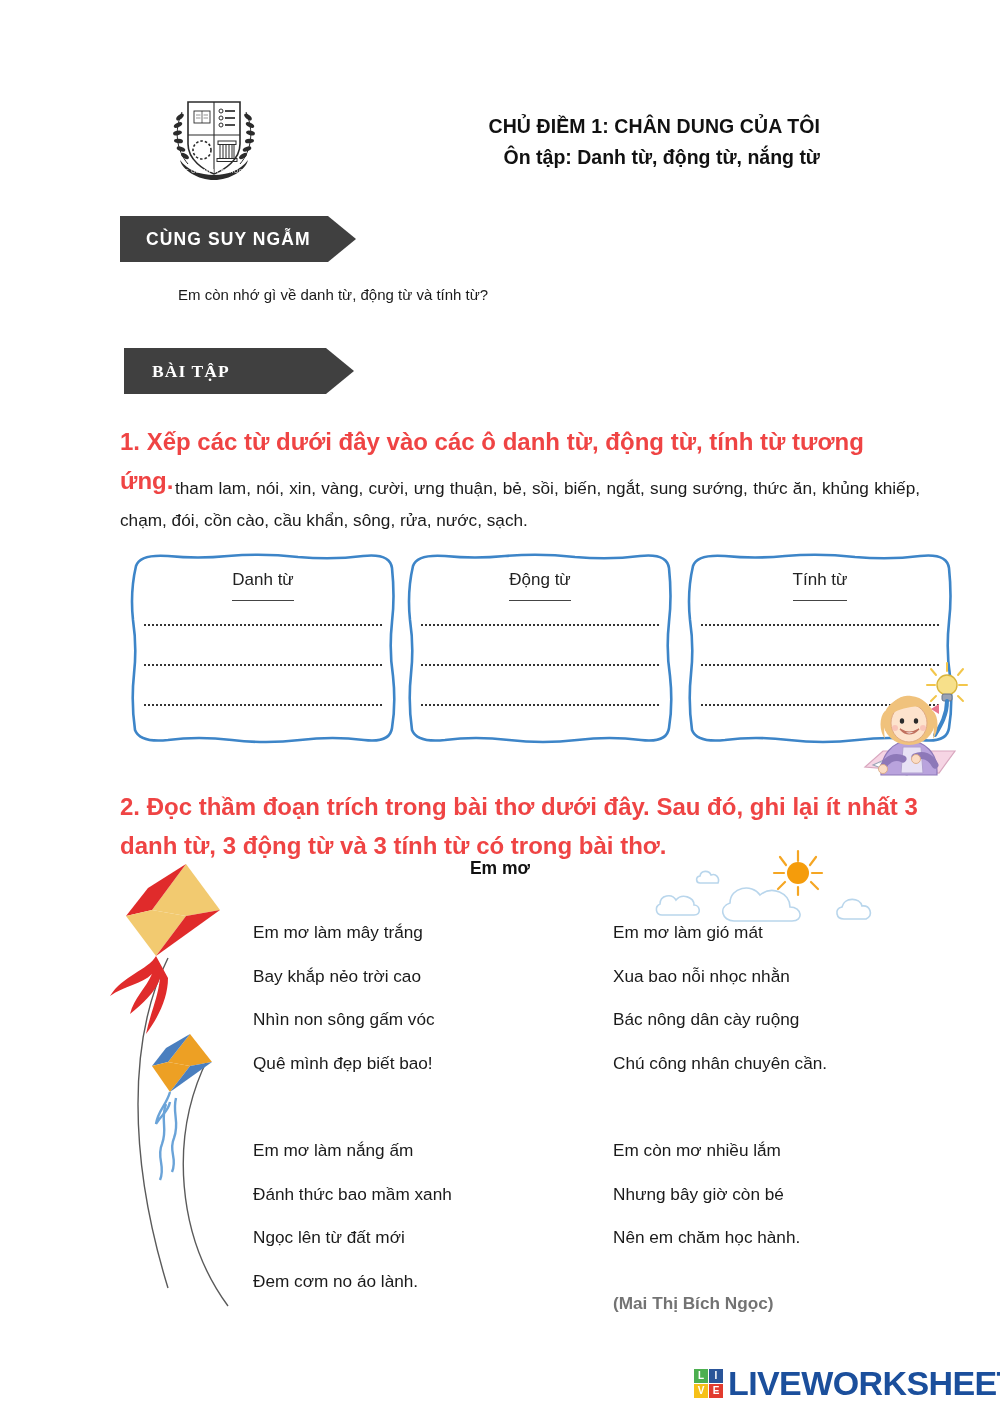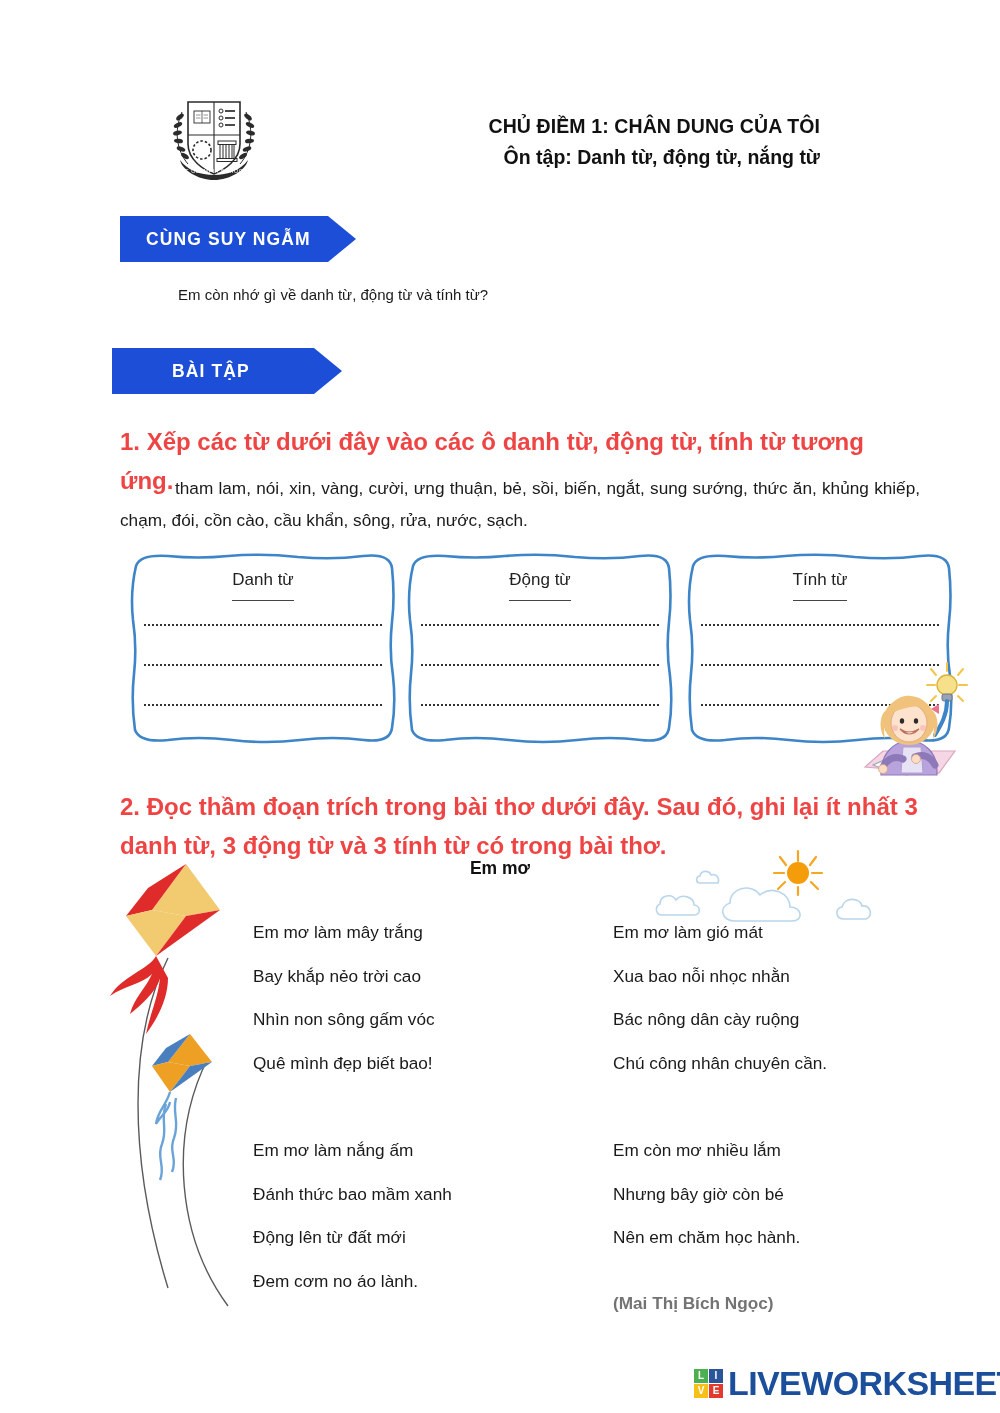--- a/index.html
+++ b/index.html
@@ -38,32 +38,33 @@
 
   
   .banner {
     position: absolute;
     height: 46px;
     display: flex; align-items: center;
     color: #ffffff;
     font-weight: bold;
     font-size: 17.5px;
     letter-spacing: 1.1px;
-    background: #1d4ed8;
+    background: #404040;
     -webkit-clip-path: polygon(0 0, calc(100% - 28px) 0, 100% 50%, calc(100% - 28px) 100%, 0 100%);
     clip-path: polygon(0 0, calc(100% - 28px) 0, 100% 50%, calc(100% - 28px) 100%, 0 100%);
   }
   .banner span { display: block; }
   #banner-reflect {
     left: 120px; top: 216px; width: 236px;
     padding-left: 26px;
   }
   #banner-exercise {
-    left: 112px; top: 348px; width: 230px;
-    padding-left: 60px;
+    left: 124px; top: 348px; width: 230px;
+    padding-left: 28px;
+    font-family: Liberation Serif, serif;
   }
 
   .reflect-question {
     position: absolute; left: 178px; top: 286px;
     font-size: 15px; color: #1a1a1a;
   }
 
   
   .q-heading {
     position: absolute;
@@ -336,21 +337,21 @@
 <div class="poem-title">Em mơ</div>
 
 <div class="poem-col" id="poem-left">
   <div class="poem-line">Em mơ làm mây trắng</div>
   <div class="poem-line">Bay khắp nẻo trời cao</div>
   <div class="poem-line">Nhìn non sông gấm vóc</div>
   <div class="poem-line">Quê mình đẹp biết bao!</div>
   <div class="poem-gap"></div>
   <div class="poem-line">Em mơ làm nắng ấm</div>
   <div class="poem-line">Đánh thức bao mầm xanh</div>
-  <div class="poem-line">Động lên từ đất mới</div>
+  <div class="poem-line">Ngọc lên từ đất mới</div>
   <div class="poem-line">Đem cơm no áo lành.</div>
 </div>
 
 <div class="poem-col" id="poem-right">
   <div class="poem-line">Em mơ làm gió mát</div>
   <div class="poem-line">Xua bao nỗi nhọc nhằn</div>
   <div class="poem-line">Bác nông dân cày ruộng</div>
   <div class="poem-line">Chú công nhân chuyên cần.</div>
   <div class="poem-gap"></div>
   <div class="poem-line">Em còn mơ nhiều lắm</div>

